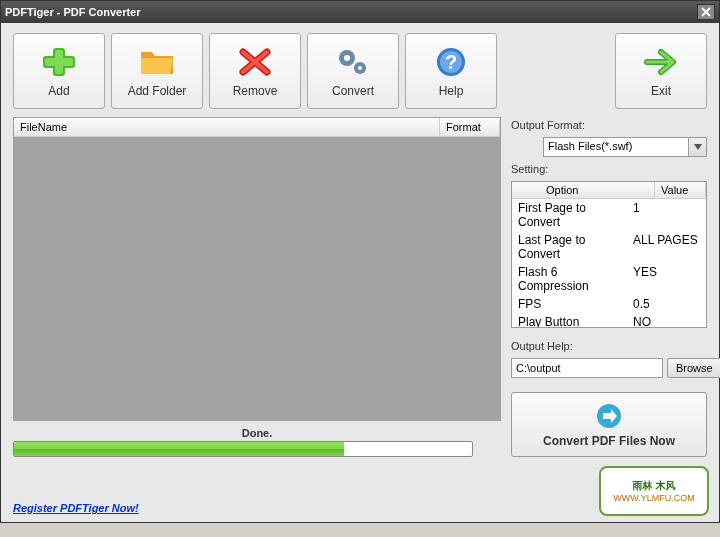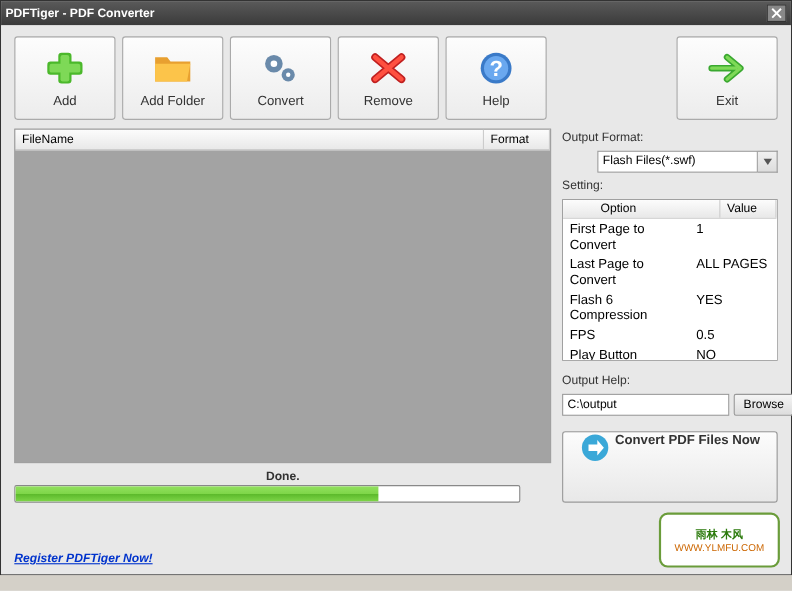--- a/index.html
+++ b/index.html
@@ -32,21 +32,21 @@
     .settings-header-col { padding: 2px 6px; border-right: 1px solid #ccc; font-size: 11px; }
     .settings-header-col.opt { width: 115px; margin-left: 28px; }
     .settings-header-col.val { flex: 1; }
     .settings-row { display: flex; padding: 1px 0; }
     .settings-cell { padding: 1px 6px; font-size: 12px; }
     .settings-cell.opt { width: 115px; }
     .settings-cell.val { flex: 1; }
     .path-row { display: flex; gap: 4px; }
     .path-input { flex: 1; border: 1px solid #999; background: #fff; padding: 2px 4px; font-size: 11px; height: 20px; }
     .browse-btn { padding: 2px 8px; height: 20px; border: 1px solid #999; background: linear-gradient(to bottom, #f5f5f5, #ddd); font-size: 11px; cursor: pointer; border-radius: 2px; }
-    .convert-btn { margin-top: 10px; height: 66px; border: 1px solid #999; border-radius: 3px; background: linear-gradient(to bottom, #fcfcfc, #e8e8e8); display: flex; flex-direction: row; align-items: flex-start; justify-content: center; gap: 4px; cursor: pointer; }
+    .convert-btn { margin-top: 10px; height: 66px; border: 1px solid #999; border-radius: 3px; background: linear-gradient(to bottom, #fcfcfc, #e8e8e8); display: flex; flex-direction: column; align-items: center; justify-content: center; gap: 4px; cursor: pointer; }
     .convert-btn .icon { width: 28px; height: 28px; }
     .convert-btn .label { font-size: 12px; font-weight: bold; color: #333; }
     .status-label { text-align: center; font-size: 11px; font-weight: bold; margin-top: 6px; margin-bottom: 2px; color: #333; }
     .progress { width: 460px; height: 16px; border: 1px solid #888; background: #fff; position: relative; border-radius: 2px; overflow: hidden; }
     .progress-fill { height: 100%; background: linear-gradient(to bottom, #92e05f 0%, #7ed648 50%, #5bb82a 50%, #7ed648 100%); width: 72%; }
     .register-link { position: absolute; bottom: 8px; left: 12px; color: #0033cc; text-decoration: underline; font-weight: bold; font-size: 11px; cursor: pointer; font-style: italic; }
     .watermark { position: absolute; bottom: 6px; right: 10px; width: 110px; height: 50px; background: #fff; border: 2px solid #6a9c3a; border-radius: 8px; display: flex; flex-direction: column; align-items: center; justify-content: center; font-size: 10px; overflow: hidden; }
     .watermark .t1 { color: #2b7a0b; font-weight: bold; }
     .watermark .t2 { color: #cc6600; font-size: 9px; }
   </style>
@@ -82,36 +82,36 @@
           <svg viewBox="0 0 40 36">
               <path d="M4 10 L4 30 L36 30 L36 12 L18 12 L15 8 L4 8 Z" fill="#e8a030"></path>
               <path d="M4 14 L36 14 L33 30 L4 30 Z" fill="#fcc44a"></path>
             </svg>
         </span>
         <span class="label">Add Folder</span>
       </div>
       <div class="toolbar-btn">
         <span class="icon">
           <svg viewBox="0 0 40 36">
+              <path d="M8 8 L32 28 M32 8 L8 28" stroke="#c02020" stroke-width="7" stroke-linecap="round"></path>
+              <path d="M8 8 L32 28 M32 8 L8 28" stroke="#ff5040" stroke-width="4" stroke-linecap="round"></path>
+            </svg>
+        </span>
+        <span class="label">Remove</span>
+      </div>
+      <div class="toolbar-btn">
+        <span class="icon">
+          <svg viewBox="0 0 40 36">
               <circle cx="14" cy="14" r="8" fill="#6a8aaa"></circle>
               <circle cx="14" cy="14" r="3" fill="#fff"></circle>
               <circle cx="27" cy="24" r="6" fill="#6a8aaa"></circle>
               <circle cx="27" cy="24" r="2" fill="#fff"></circle>
             </svg>
         </span>
         <span class="label">Convert</span>
-      </div>
-      <div class="toolbar-btn">
-        <span class="icon">
-          <svg viewBox="0 0 40 36">
-              <path d="M8 8 L32 28 M32 8 L8 28" stroke="#c02020" stroke-width="7" stroke-linecap="round"></path>
-              <path d="M8 8 L32 28 M32 8 L8 28" stroke="#ff5040" stroke-width="4" stroke-linecap="round"></path>
-            </svg>
-        </span>
-        <span class="label">Remove</span>
       </div>
       <div class="toolbar-btn">
         <span class="icon">
           <svg viewBox="0 0 40 36">
               <circle cx="20" cy="18" r="14" fill="#3a7ac8"></circle>
               <circle cx="20" cy="18" r="11" fill="#6aa8ef"></circle>
               <text x="20" y="25" text-anchor="middle" font-size="20" font-weight="bold" fill="#fff">?</text>
             </svg>
         </span>
         <span class="label">Help</span>

